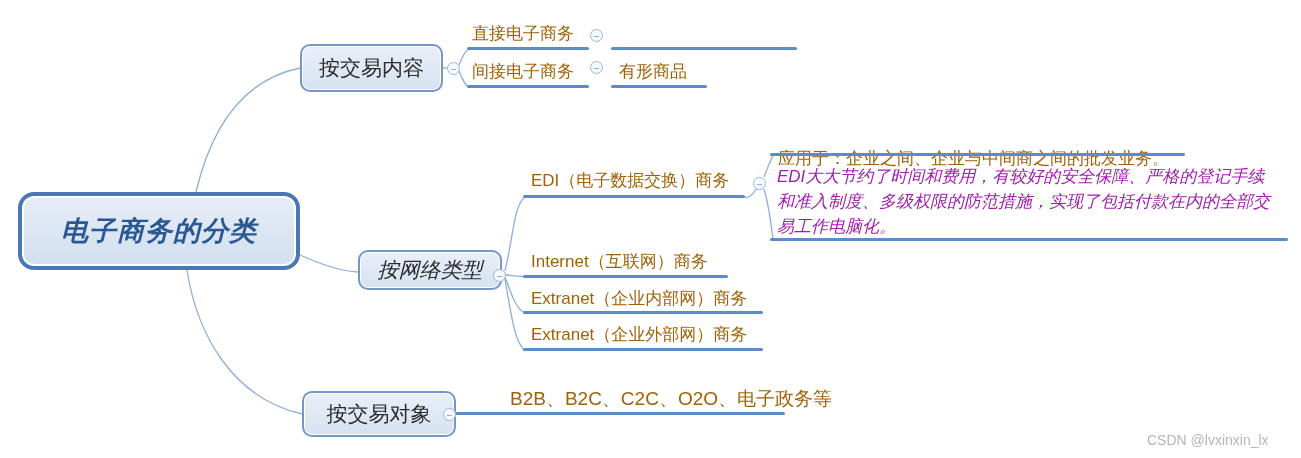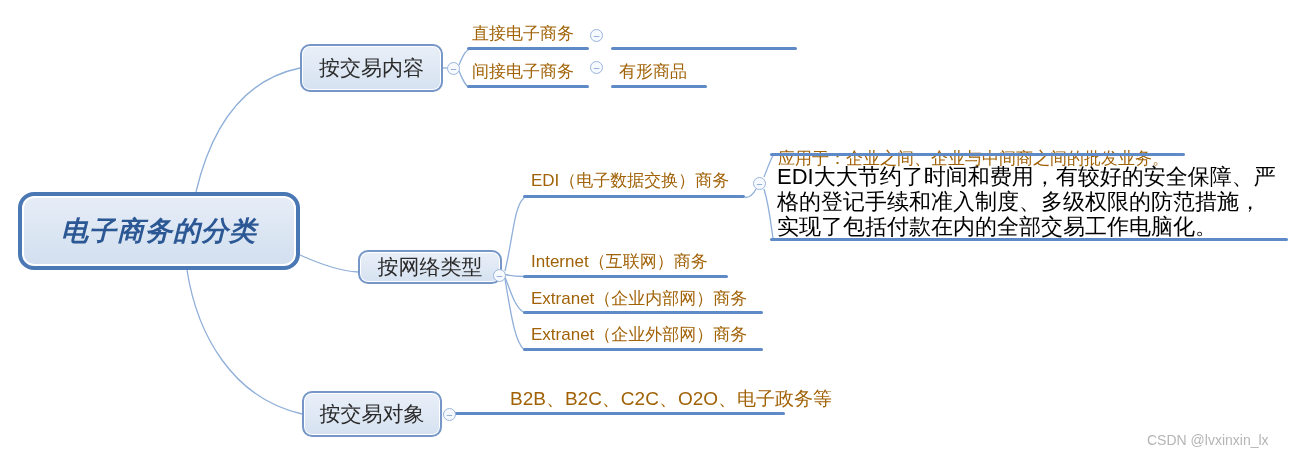--- a/index.html
+++ b/index.html
@@ -12,25 +12,25 @@
   .root-box{left:18px;top:192px;width:282px;height:78px;
        border:4px solid #4a78b4;border-radius:16px;
        background:linear-gradient(#e6edf7,#d2dfef);
        box-shadow:inset 0 0 0 2px #ffffff;
        font-size:27px;font-weight:bold;color:#2b5894;letter-spacing:1px;font-style:italic;}
   .branch-box{border:2px solid #7596c7;border-radius:10px;
        background:linear-gradient(#e9eff8,#d6e2f1);
        box-shadow:inset 0 0 0 1px #ffffff;
        font-size:21px;color:#2b2b2b;}
   #b1{left:300px;top:44px;width:143px;height:48px;font-family:Liberation Serif, serif;}
-  #b2{left:358px;top:250px;width:144px;height:34px;}
-  #b3{left:302px;top:391px;width:140px;height:46px;}
+  #b2{left:358px;top:250px;width:144px;height:40px;font-style:italic;}
+  #b3{left:302px;top:391px;width:154px;height:46px;}
 
   .node-text{position:absolute;white-space:nowrap;font-size:17px;color:#a16207;cursor:default;}
-  .note-block{position:absolute;font-size:22px;color:#000000;line-height:25px;cursor:default;}
+  .note-block{position:absolute;font-size:17px;color:#a21caf;line-height:25px;cursor:default;font-style:italic;}
   .uline{position:absolute;height:3px;background:#5e8bc7;border-radius:2.5px;}
 
   .toggle{position:absolute;width:13px;height:13px;box-sizing:border-box;
        border:1px solid #9ab5dc;border-radius:50%;background:#f6f9fd;
        color:#7d9fcd;font-size:11px;line-height:10px;text-align:center;
        display:flex;align-items:center;justify-content:center;cursor:pointer;}
   .toggle span{display:block;transform:translateY(-0.5px);}
 
   .watermark{position:absolute;left:1147px;top:432px;font-size:14px;color:#b5b5b5;
        white-space:nowrap;}

